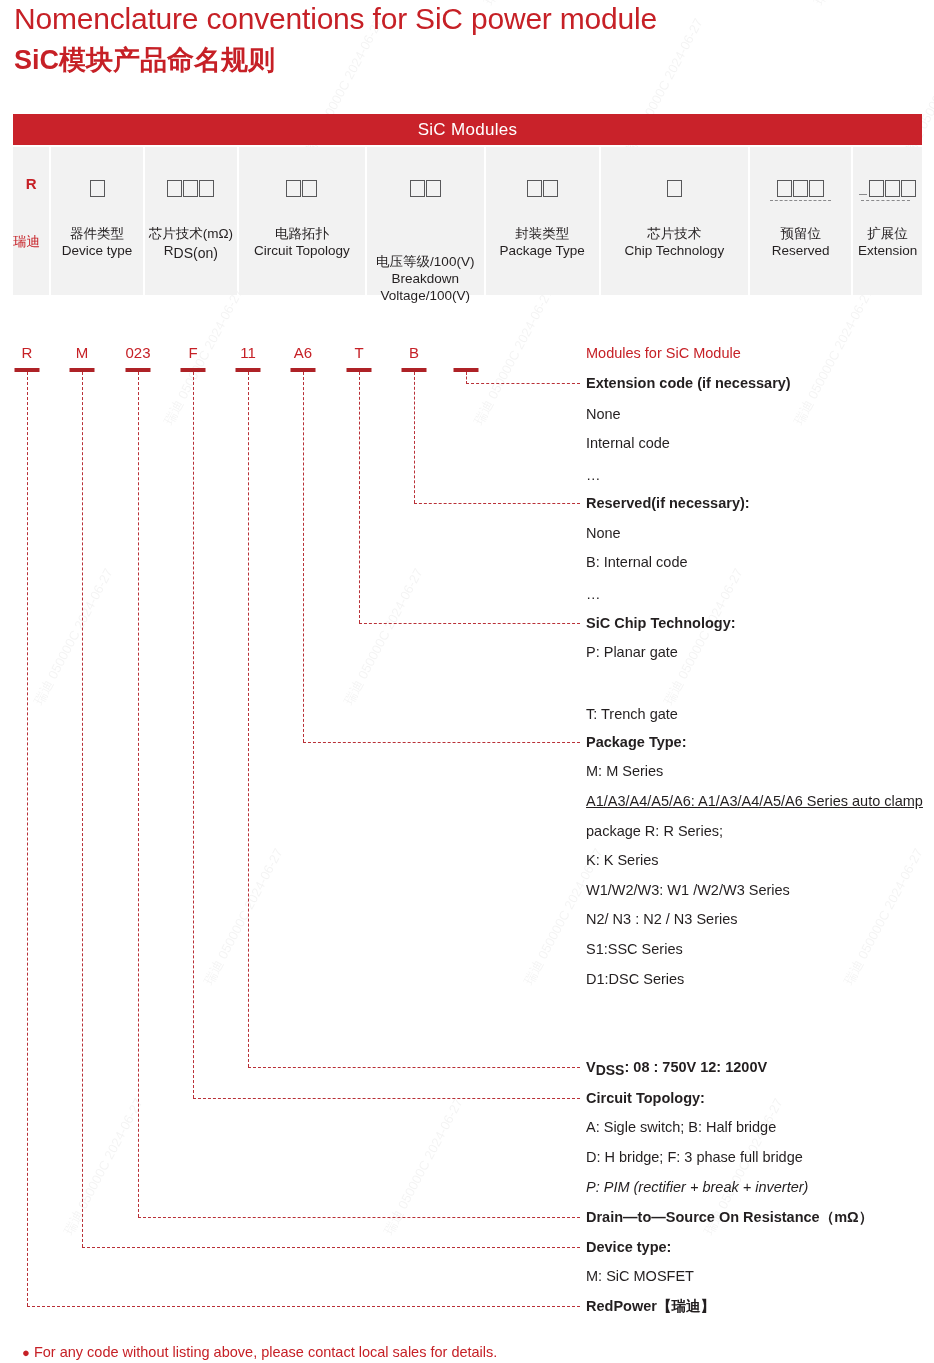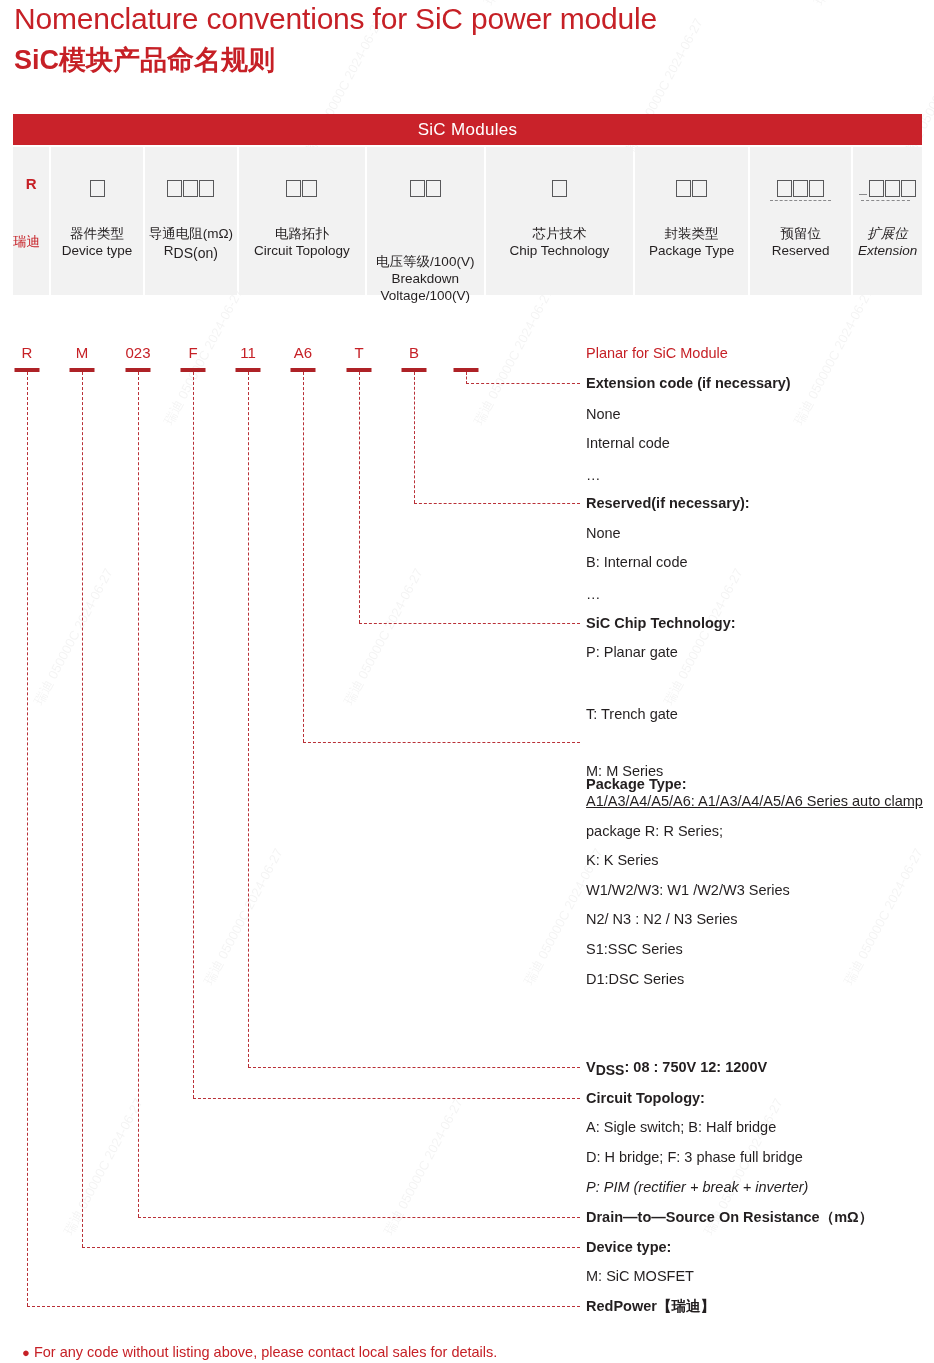--- a/index.html
+++ b/index.html
@@ -55,21 +55,21 @@
     margin-top: 2px;
   }
   .col {
     background: #f2f2f2;
     margin-right: 2px;
     position: relative;
     display: flex;
     flex-direction: column;
     align-items: center;
   }
-  .col:last-child { margin-right: 0; font-style: italic; }
+  .col:last-child { margin-right: 0; }
   .col-slot {
     position: absolute;
     top: 24px;
     left: 0; right: 0;
     display: flex;
     justify-content: center;
     align-items: flex-end;
     height: 26px;
   }
   .box {
@@ -236,21 +236,21 @@
       </div>
     </div>
 
     <div class="col" style="width:94px;">
       <div class="col-slot">
         <span class="box"></span>
         <span class="box"></span>
         <span class="box"></span>
       </div>
       <div class="col-label">
-        <span class="cn">导通电阻(mΩ)</span>
+        <span class="cn">芯片技术(mΩ)</span>
         <span class="en"><span>R</span><sub>DS(on)</sub></span>
       </div>
     </div>
 
     <div class="col" style="width:128px;">
       <div class="col-slot">
         <span class="box"></span>
         <span class="box"></span>
       </div>
       <div class="col-label">
@@ -263,38 +263,38 @@
       <div class="col-slot">
         <span class="box"></span>
         <span class="box"></span>
       </div>
       <div class="col-label" style="top:70px;margin-top:36px;">
         <span class="cn">电压等级/100(V)</span>
         <span class="en" style="white-space:normal;">Breakdown Voltage/100(V)</span>
       </div>
     </div>
 
+    <div class="col" style="width:115px;">
+      <div class="col-slot">
+        <span class="box"></span>
+        <span class="box"></span>
+      </div>
+      <div class="col-label">
+        <span class="cn">封装类型</span>
+        <span class="en">Package Type</span>
+      </div>
+    </div>
+
     <div class="col" style="width:150px;">
       <div class="col-slot">
         <span class="box"></span>
       </div>
       <div class="col-label">
         <span class="cn">芯片技术</span>
         <span class="en">Chip Technology</span>
-      </div>
-    </div>
-
-    <div class="col" style="width:115px;">
-      <div class="col-slot">
-        <span class="box"></span>
-        <span class="box"></span>
-      </div>
-      <div class="col-label">
-        <span class="cn">封装类型</span>
-        <span class="en">Package Type</span>
       </div>
     </div>
 
     <div class="col" style="width:103px;">
       <div class="col-slot" style="position:absolute;">
         <span class="box"></span>
         <span class="box"></span>
         <span class="box"></span>
         <span class="slot-under" style="left:20px; right:20px;"></span>
       </div>
@@ -335,21 +335,21 @@
 <div class="tick" style="left:27px;"></div>
 <div class="tick" style="left:82px;"></div>
 <div class="tick" style="left:138px;"></div>
 <div class="tick" style="left:193px;"></div>
 <div class="tick" style="left:248px;"></div>
 <div class="tick" style="left:303px;"></div>
 <div class="tick" style="left:359px;"></div>
 <div class="tick" style="left:414px;"></div>
 <div class="tick" style="left:466px;"></div>
 
-<div class="example-label">Planar for  SiC Module</div>
+<div class="example-label">Modules for  SiC Module</div>
 
 <div class="conn-v" style="left:466px; top:372px; height:12px;"></div>
 <div class="conn-h" style="left:466px; top:383px; width:114px;"></div>
 
 <div class="conn-v" style="left:414px; top:372px; height:131px;"></div>
 <div class="conn-h" style="left:414px; top:503px; width:166px;"></div>
 
 <div class="conn-v" style="left:359px; top:372px; height:251px;"></div>
 <div class="conn-h" style="left:359px; top:623px; width:221px;"></div>
 
@@ -378,21 +378,21 @@
 
 <div class="desc head" style="top:495px;">Reserved(if necessary):</div>
 <div class="desc" style="top:525px;">None</div>
 <div class="desc" style="top:554px;">B: Internal code</div>
 <div class="desc" style="top:586px;">…</div>
 
 <div class="desc head" style="top:615px;">SiC Chip Technology:</div>
 <div class="desc" style="top:644px;">P:  Planar  gate</div>
 <div class="desc" style="top:674px;margin-top:32px;">T:  Trench gate</div>
 
-<div class="desc head" style="top:776px;">Package Type:</div>
+<div class="desc head" style="top:734px;">Package Type:</div>
 <div class="desc" style="top:763px;">M: M Series</div>
 <div class="desc clip" style="top:793px;text-decoration:underline;">A1/A3/A4/A5/A6:  A1/A3/A4/A5/A6 Series auto clamp</div>
 <div class="desc" style="top:823px;">package R: R Series;</div>
 <div class="desc" style="top:852px;">K: K Series</div>
 <div class="desc" style="top:882px;">W1/W2/W3: W1 /W2/W3 Series</div>
 <div class="desc" style="top:911px;">N2/ N3 : N2 / N3 Series</div>
 <div class="desc" style="top:941px;">S1:SSC Series</div>
 <div class="desc" style="top:971px;">D1:DSC Series</div>
 
 <div class="desc head" style="top:1059px;"><span>V</span><sub>DSS</sub><span>: 08 : 750V    12: 1200V</span></div>

